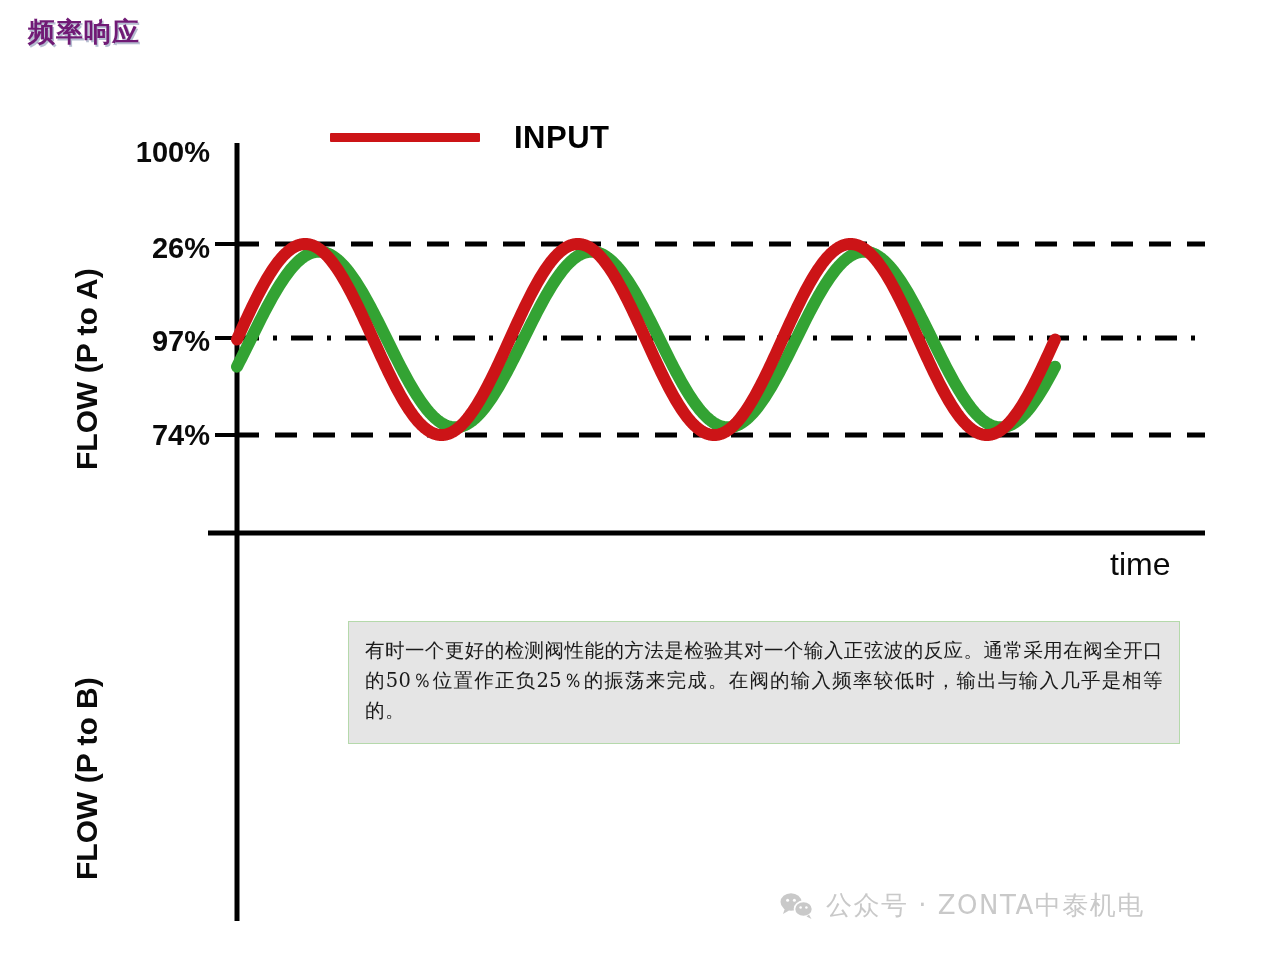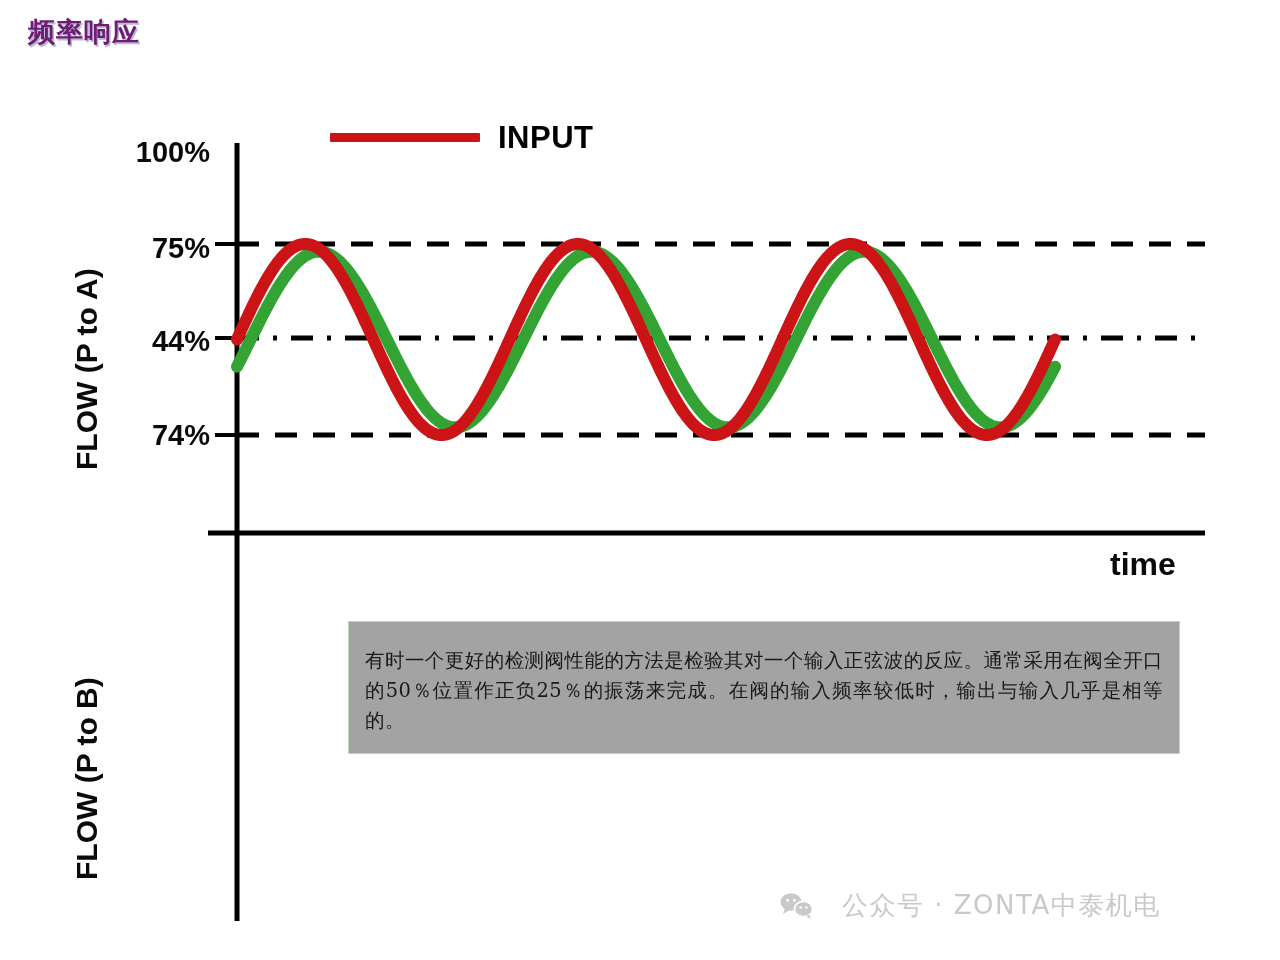--- a/index.html
+++ b/index.html
@@ -34,21 +34,21 @@
     position: absolute;
     left: 330px;
     top: 122px;
     display: flex;
     align-items: center;
     gap: 60px;
   }
   .legend-entry {
     display: flex;
     align-items: center;
-    gap: 18px;
+    gap: 34px;
   }
   .legend-swatch {
     display: block;
     width: 150px;
     height: 9px;
     border-radius: 1px;
   }
   .legend-swatch.red   { background: #cc1417; }
   .legend-swatch.green { background: #33a333; }
   .legend-label {
@@ -113,53 +113,53 @@
     height: 960px;
   }
 
   
   #xaxis-label {
     position: absolute;
     left: 1110px;
     top: 546px;
     font-family: "Liberation Sans", sans-serif;
     font-size: 32px;
-    font-weight: bold;
+    font-weight: normal;
     color: #0a0a0a;
     text-align: right;
   }
 
   
   #note-box {
     position: absolute;
     left: 348px;
     top: 621px;
     width: 832px;
     box-sizing: border-box;
-    background: #a3a3a3;
+    background: #e5e5e5;
     border: 1px solid #b5d9ab;
-    padding: 24px 16px 16px 16px;
+    padding: 14px 16px 16px 16px;
   }
   #note-text {
     font-family: "DejaVu Serif", serif;
     font-size: 19.5px;
     line-height: 1.55;
     color: #1a1a1a;
     letter-spacing: 0.4px;
     text-align: justify;
   }
 
   
   #watermark {
     position: absolute;
     left: 780px;
     top: 888px;
     display: flex;
     align-items: center;
-    gap: 28px;
+    gap: 12px;
     color: #c9c9c9;
   }
   #watermark-text {
     font-family: "DejaVu Sans", sans-serif;
     font-size: 26px;
     color: #c9c9c9;
     letter-spacing: 1.5px;
     white-space: nowrap;
   }
   #wechat-icon { display: block; }
@@ -171,22 +171,22 @@
 
 <div id="legend">
   <div class="legend-entry">
     <span class="legend-swatch red"></span>
     <span class="legend-label">INPUT</span>
   </div>
 </div>
 
 <div id="ytick-box">
   <div class="ytick" id="ytick-100">100%</div>
-  <div class="ytick" id="ytick-75">75%</div>
-  <div class="ytick" id="ytick-50">44%</div>
+  <div class="ytick" id="ytick-75">26%</div>
+  <div class="ytick" id="ytick-50">97%</div>
   <div class="ytick" id="ytick-25">74%</div>
 </div>
 
 <div class="axis-title" id="axis-title-a">FLOW (P to A)</div>
 <div class="axis-title" id="axis-title-b">FLOW (P to B)</div>
 
 <svg id="plot" viewBox="0 0 1280 960">
 
   <line x1="237" y1="143" x2="237" y2="921" stroke="#000" stroke-width="5"></line>
 

